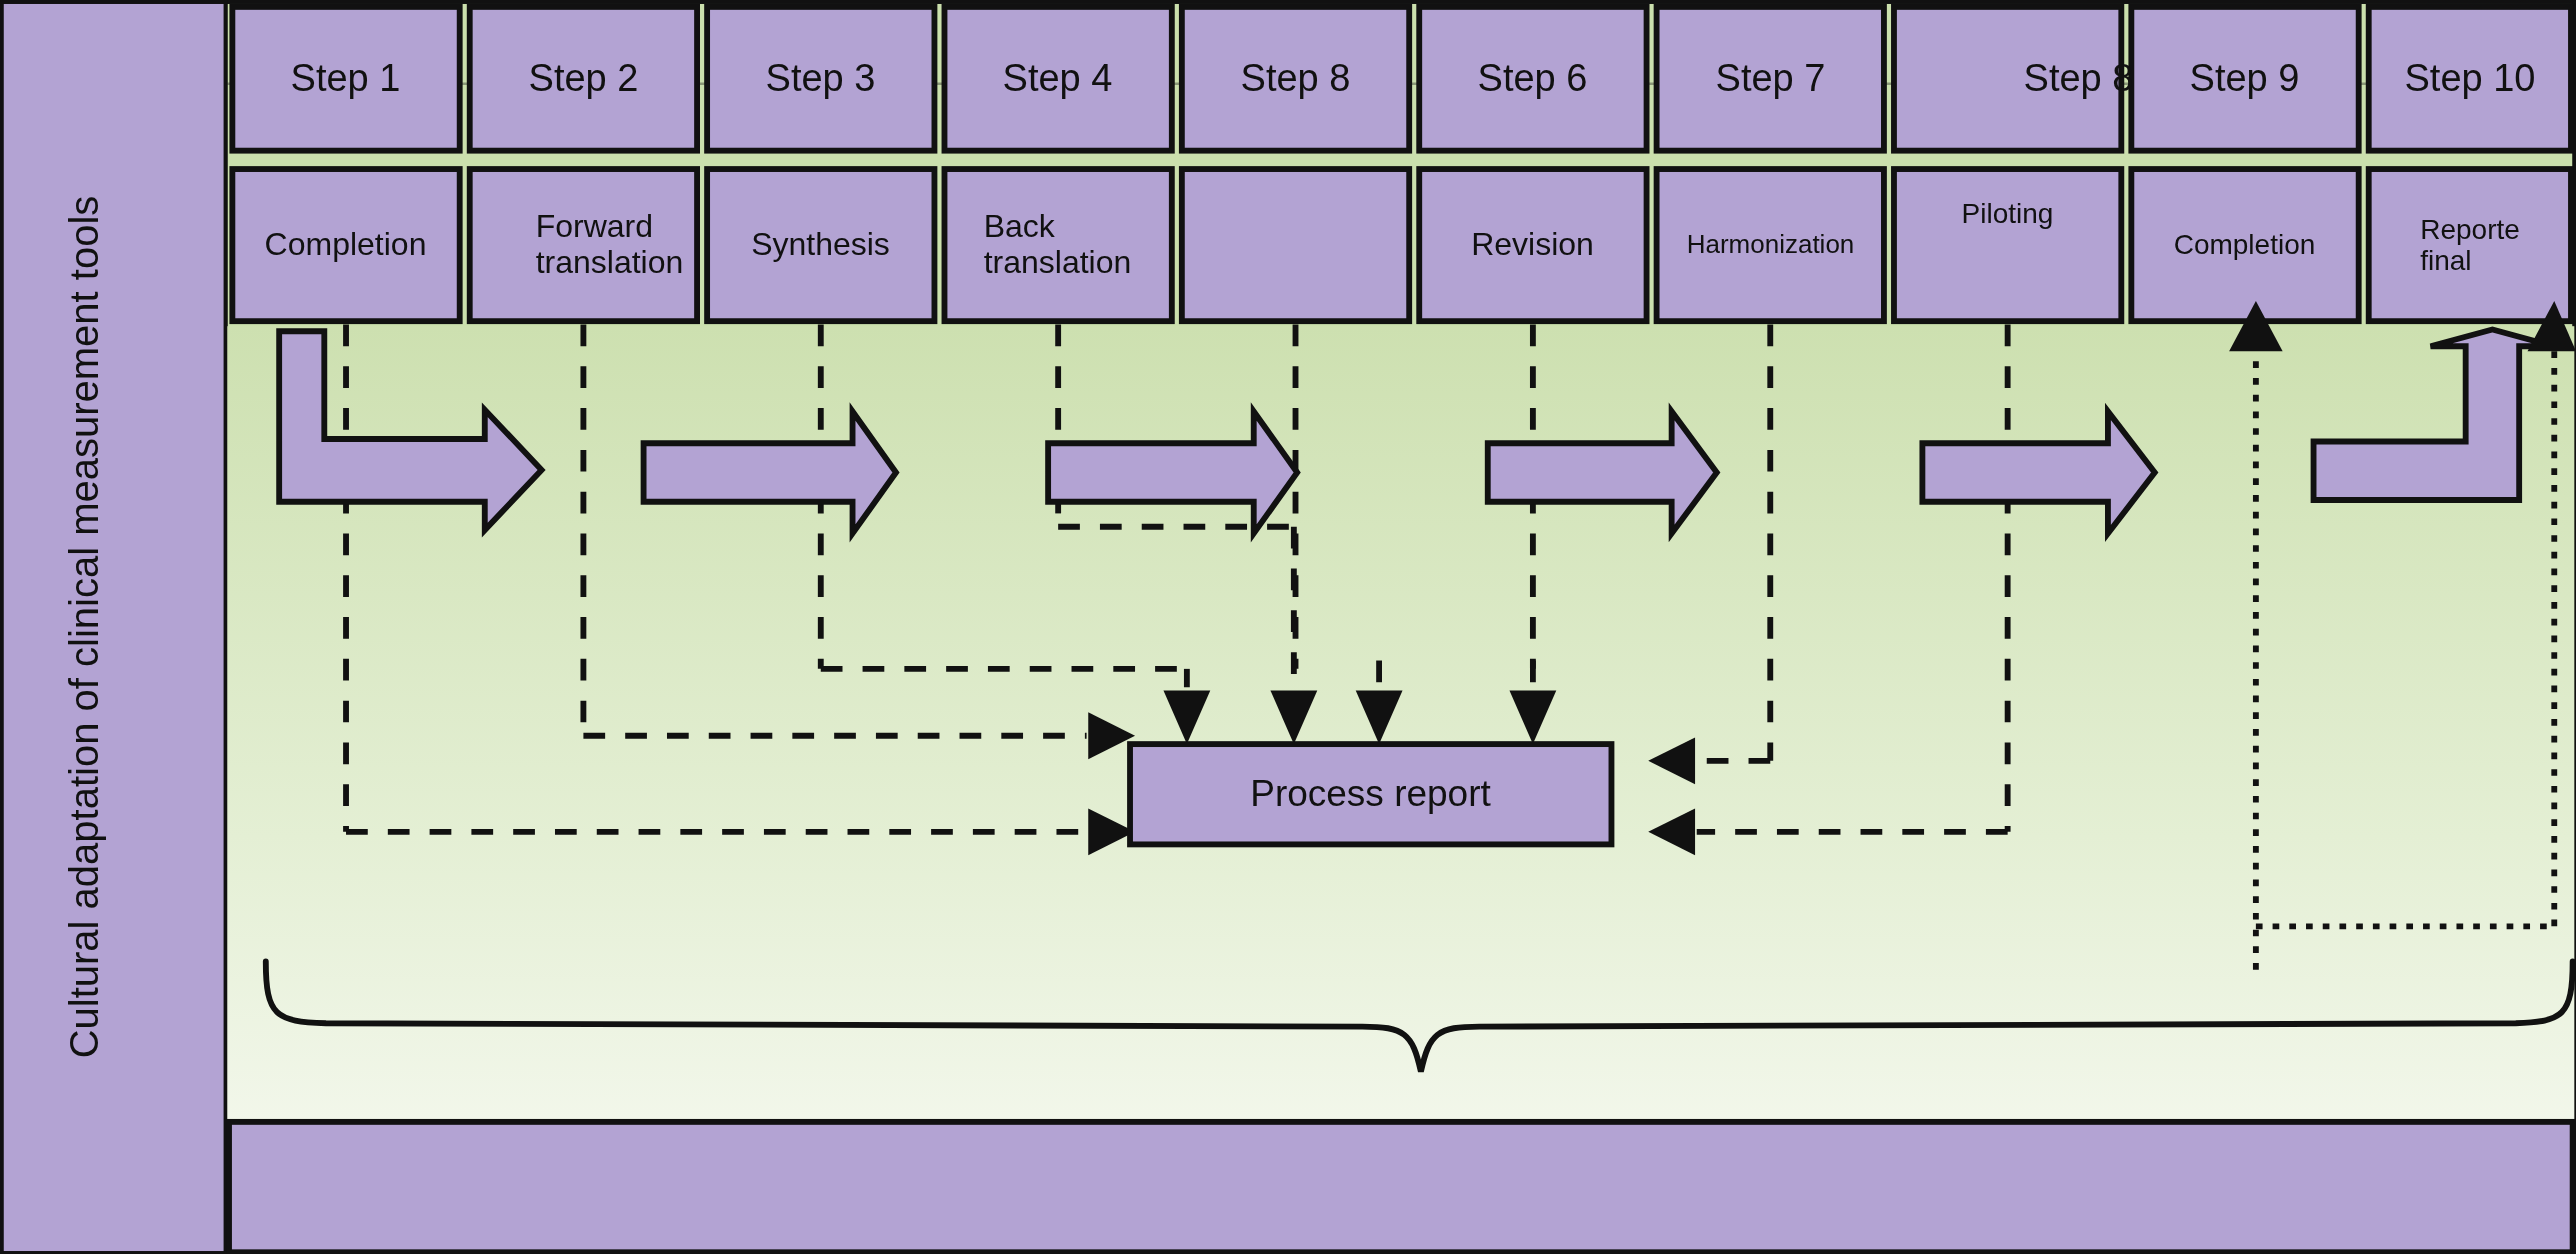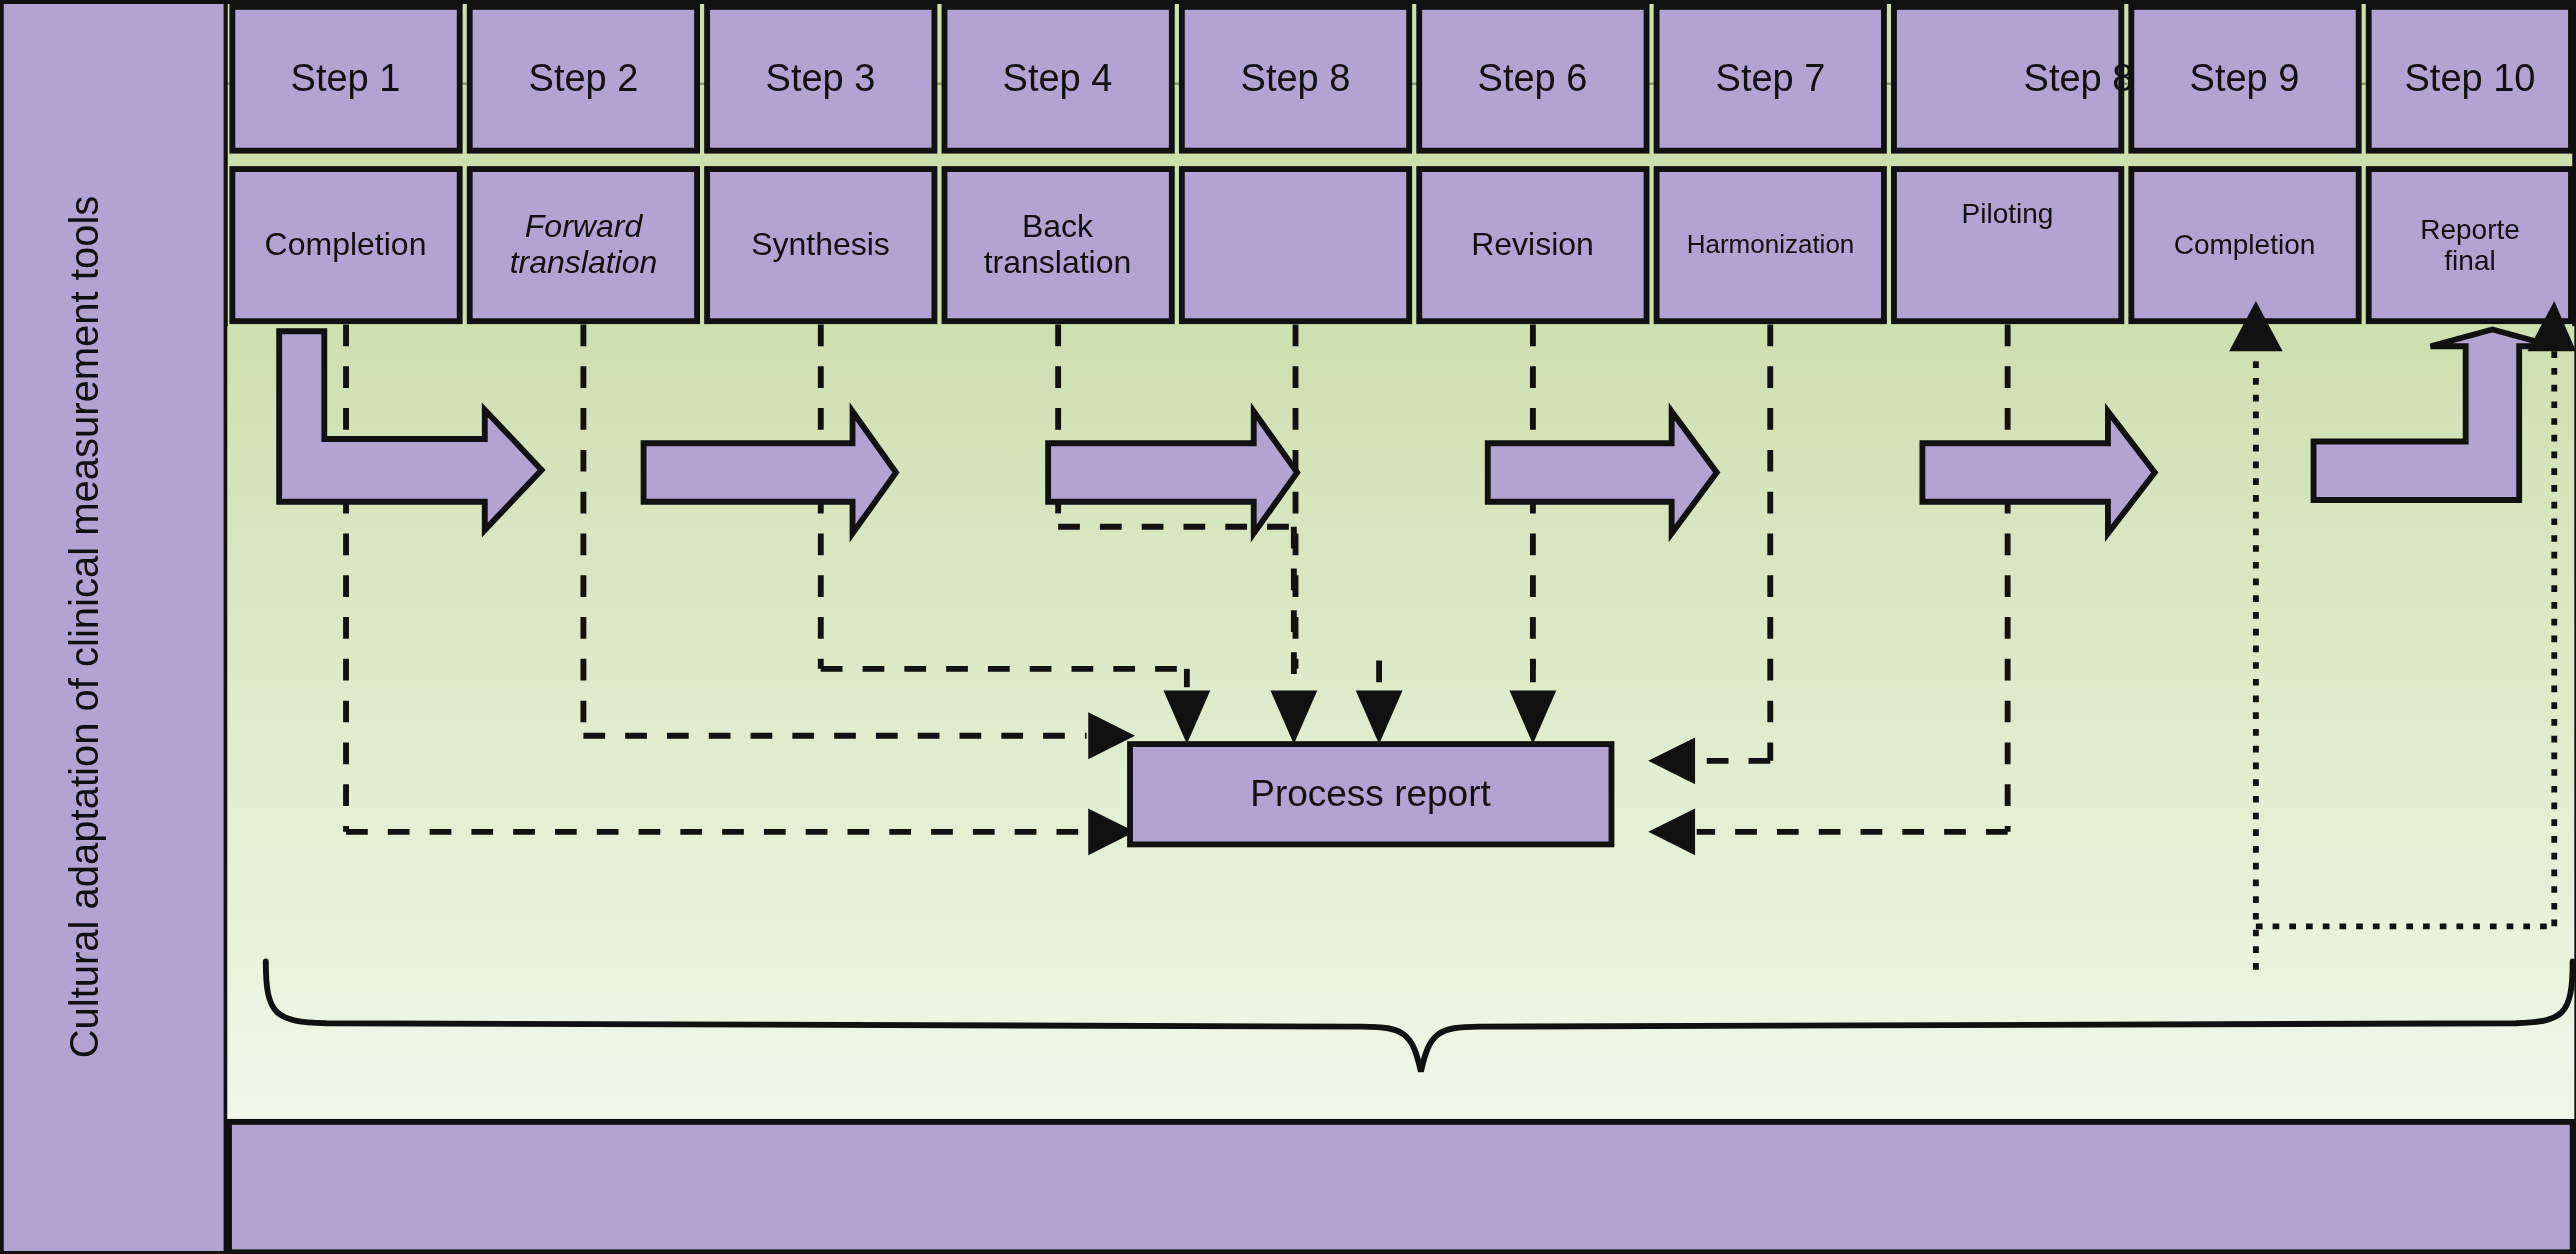--- a/index.html
+++ b/index.html
@@ -13,21 +13,21 @@
     background:#ffffff;
   }
   #diagram-svg{position:absolute;left:0;top:0;width:2576px;height:1255px;}
   
   .txt-layer{position:absolute;left:0;top:0;width:2576px;height:1255px;pointer-events:none;}
   .cell{
     position:absolute;
     display:flex;
     align-items:center;
     justify-content:center;
-    text-align:center;
+    text-align:left;
     color:#111111;
     line-height:1.12;
     white-space:pre-line;
     pointer-events:auto;
   }
   .step-head-label{font-size:38px;}
   .step-name-label{font-size:32px;}
   .step-name-label.sm{font-size:28px;}
   .step-name-label.xs{font-size:26px;}
   .side-label{
@@ -196,21 +196,21 @@
     <div class="cell step-head-label" style="left:707px;top:6.7px;width:227px;height:144px;">Step 3</div>
     <div class="cell step-head-label" style="left:944px;top:6.7px;width:227px;height:144px;">Step 4</div>
     <div class="cell step-head-label" style="left:1182px;top:6.7px;width:227px;height:144px;">Step 8</div>
     <div class="cell step-head-label" style="left:1419px;top:6.7px;width:227px;height:144px;">Step 6</div>
     <div class="cell step-head-label" style="left:1657px;top:6.7px;width:227px;height:144px;">Step 7</div>
     <div class="cell step-head-label" style="left:1965px;top:6.7px;width:227px;height:144px;">Step 8</div>
     <div class="cell step-head-label" style="left:2131px;top:6.7px;width:227px;height:144px;">Step 9</div>
     <div class="cell step-head-label" style="left:2369px;top:6.7px;width:202px;height:144px;">Step 10</div>
 
     <div class="cell step-name-label" style="left:232px;top:169px;width:227px;height:152px;">Completion</div>
-    <div class="cell step-name-label" style="left:470px;top:169px;width:227px;height:152px;font-style:italic;">Forward
+    <div class="cell step-name-label" style="left:496px;top:169px;width:227px;height:152px;">Forward
 translation</div>
     <div class="cell step-name-label" style="left:707px;top:169px;width:227px;height:152px;">Synthesis</div>
     <div class="cell step-name-label" style="left:944px;top:169px;width:227px;height:152px;">Back
 translation</div>
     <div class="cell step-name-label" style="left:1419px;top:169px;width:227px;height:152px;">Revision</div>
     <div class="cell step-name-label xs" style="left:1657px;top:169px;width:227px;height:152px;">Harmonization</div>
     <div class="cell step-name-label sm" style="left:1894px;top:138px;width:227px;height:152px;">Piloting</div>
     <div class="cell step-name-label sm" style="left:2131px;top:169px;width:227px;height:152px;">Completion</div>
     <div class="cell step-name-label sm" style="left:2369px;top:169px;width:202px;height:152px;">Reporte
 final</div>

